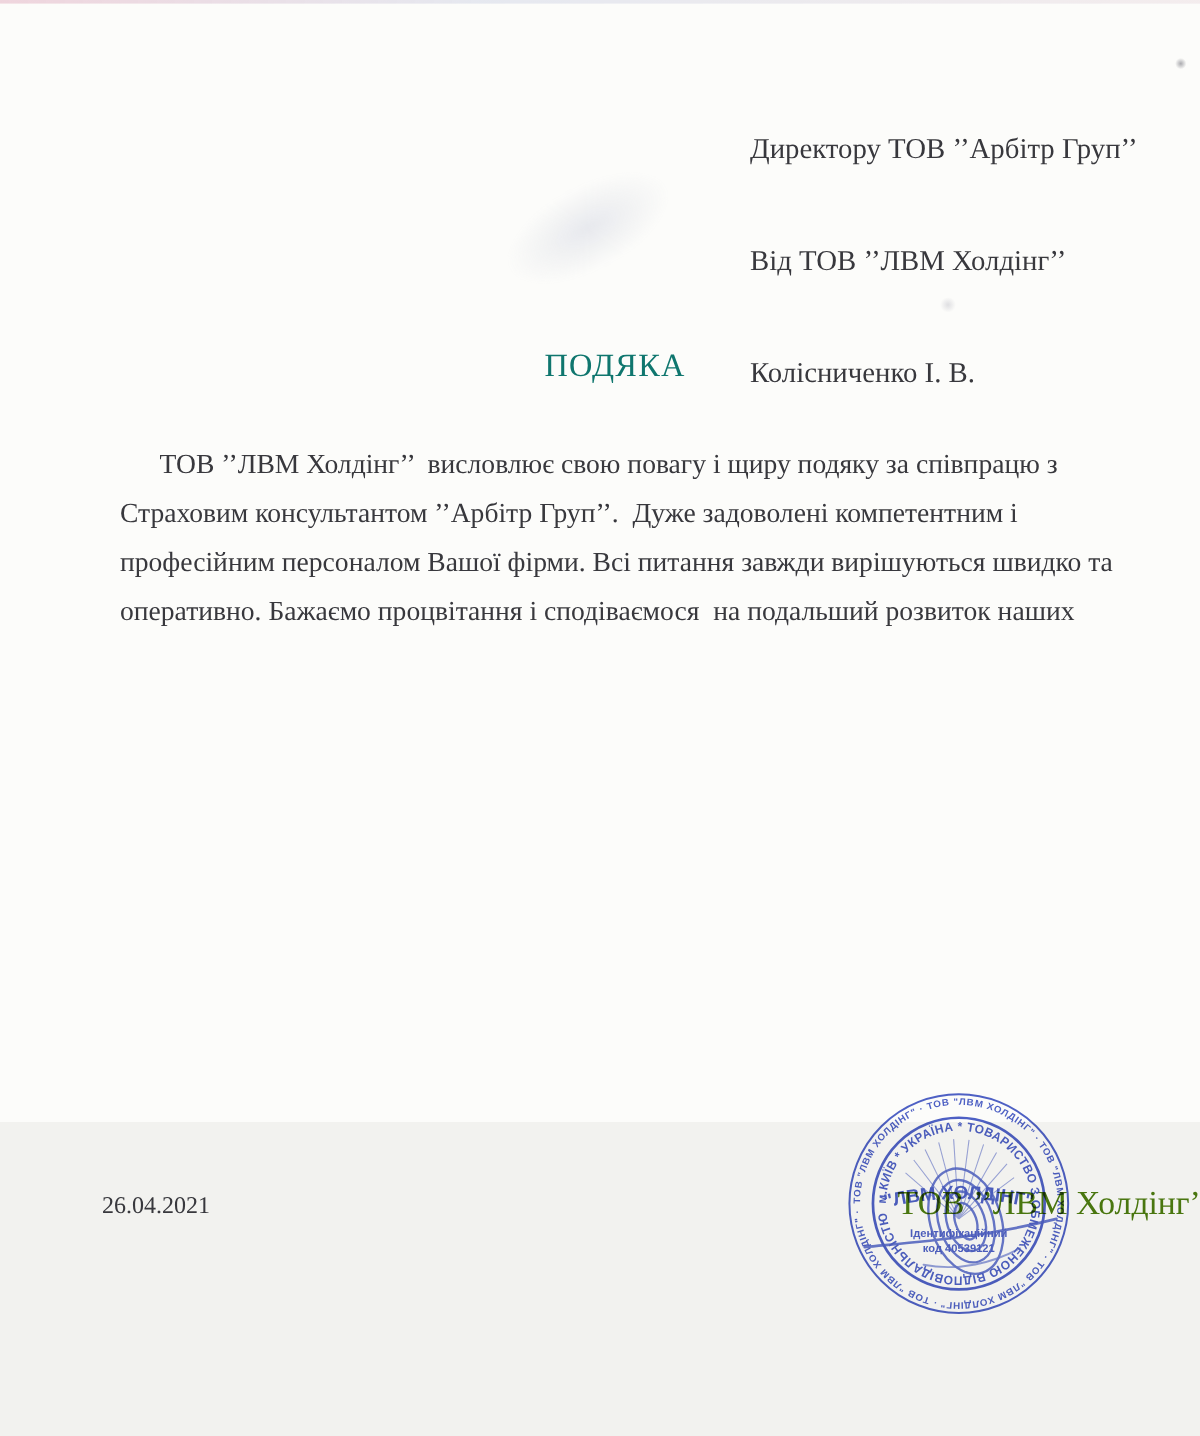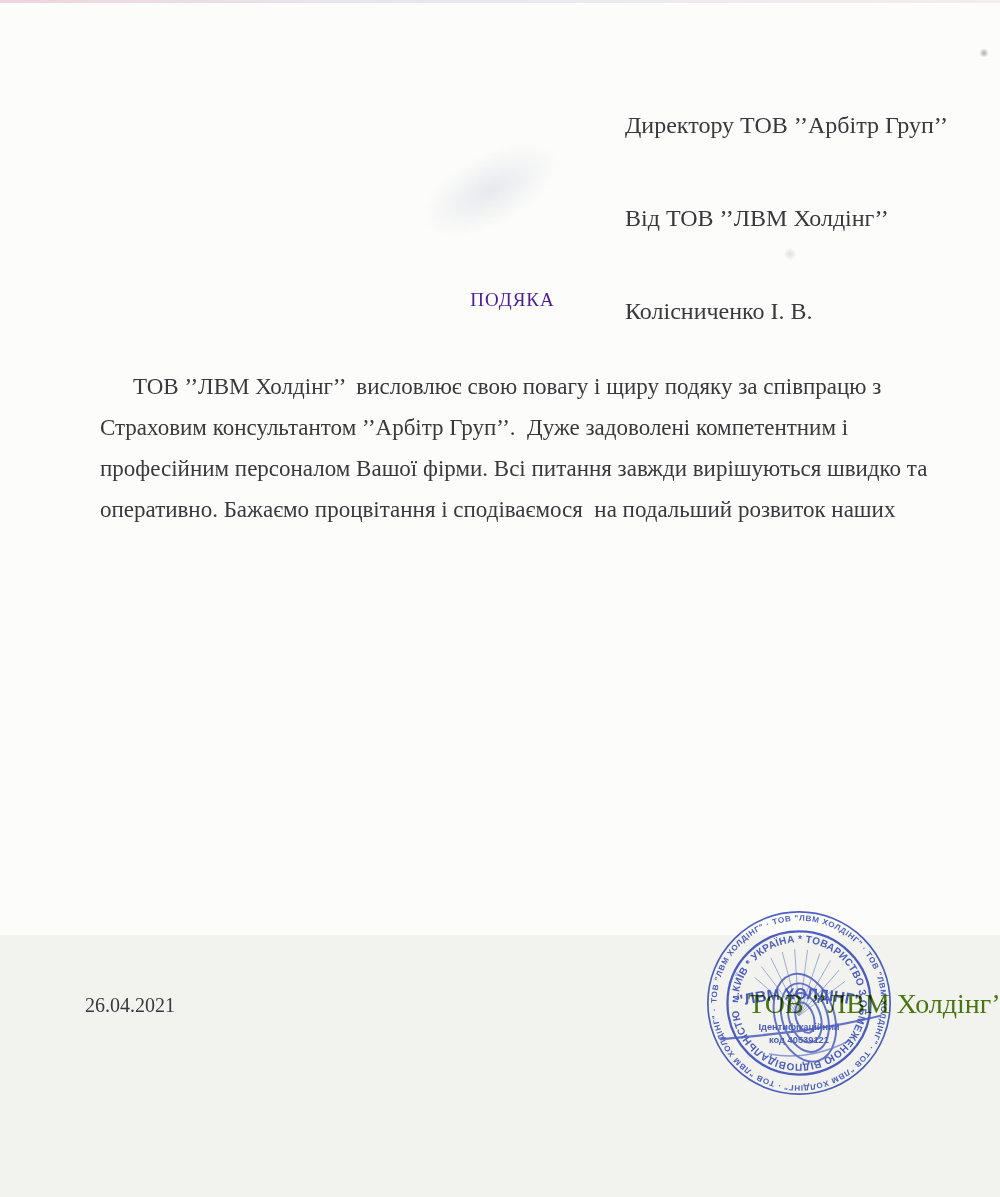--- a/index.html
+++ b/index.html
@@ -37,22 +37,22 @@
     left: 782px; top: 248px; width: 16px; height: 12px;
     background: radial-gradient(circle, rgba(120,120,140,.22), rgba(120,120,140,0) 65%);
   }
 
   .recipient {
     position: absolute; left: 625px; top: 48px;
     font-size: 24px; line-height: 31px; white-space: pre;
   }
   .letter-title {
     position: absolute; left: 85px; top: 289px; width: 855px;
-    text-align: center; font-size: 19px; letter-spacing: 1px;
-    color: #4c1d95;
+    text-align: center; font-size: 27px; letter-spacing: 1px;
+    color: #0f766e;
   }
   .letter-body {
     position: absolute; left: 100px; top: 366px; width: 880px;
     font-size: 23px; line-height: 41px;
   }
   .letter-body .line { white-space: pre; }
   .letter-body .indent { padding-left: 33px; }
 
   .letter-date {
     position: absolute; left: 85px; top: 994px;

